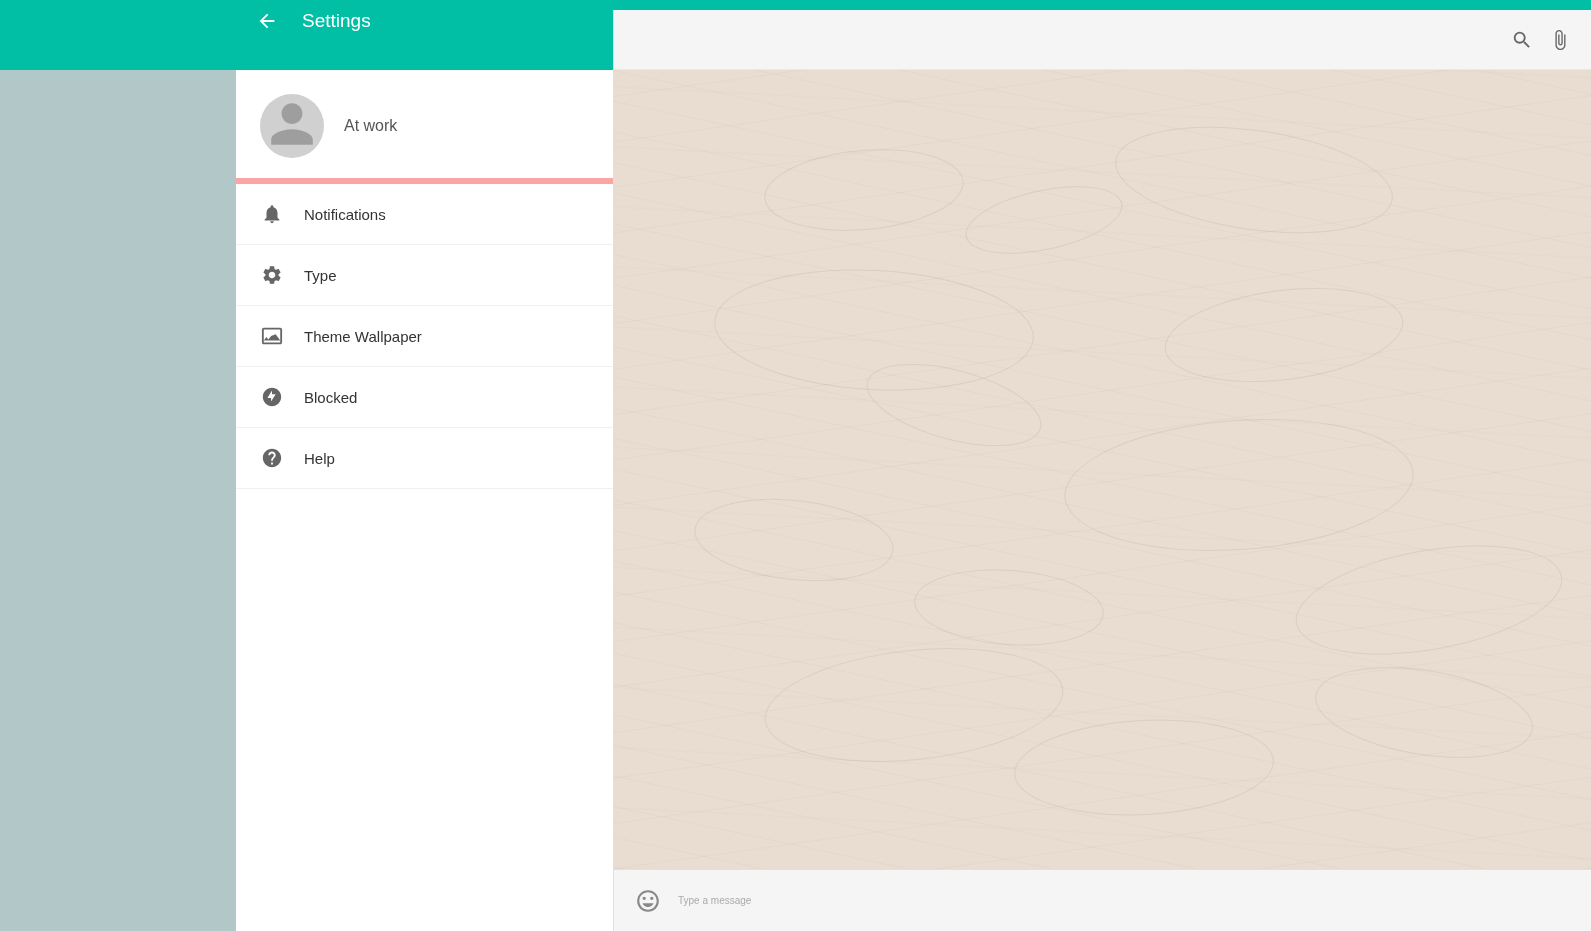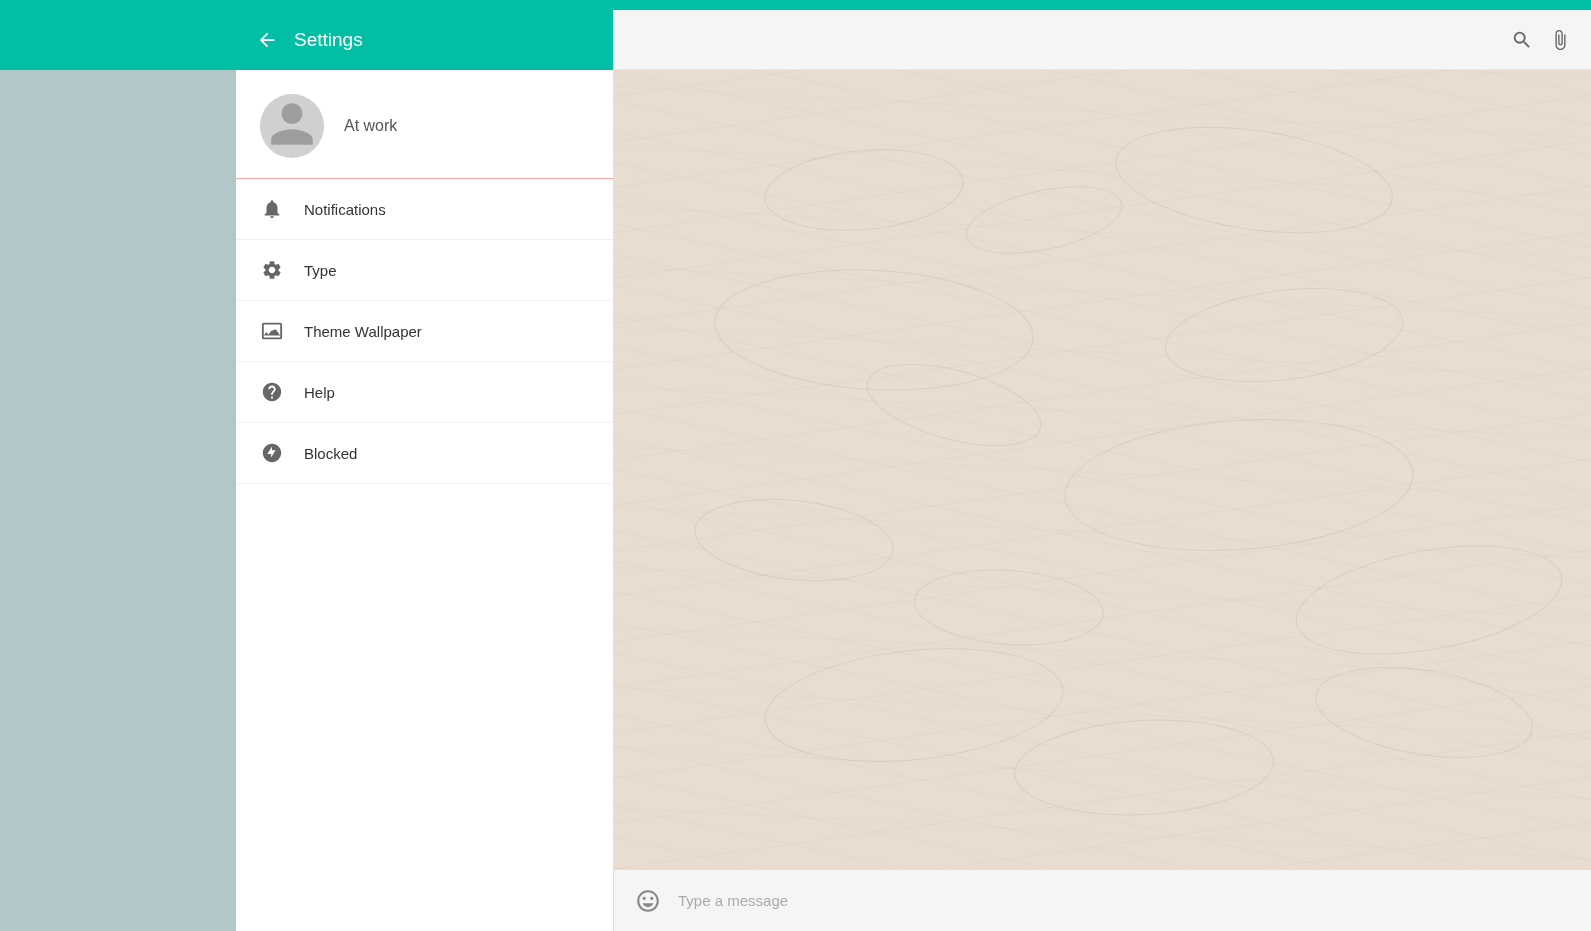--- a/index.html
+++ b/index.html
@@ -53,23 +53,23 @@
       flex-shrink: 0;
       display: flex;
       flex-direction: column;
       border-right: 1px solid #e0e0e0;
     }
 
     .settings-header {
       height: 60px;
       background: #00bfa5;
       display: flex;
-      align-items: center;
+      align-items: flex-start;
       padding: 0 20px;
-      gap: 16px;
+      gap: 24px;
     }
 
     .back-btn {
       cursor: pointer;
       color: white;
       font-size: 20px;
       display: flex;
       align-items: center;
     }
 
@@ -84,21 +84,21 @@
       padding: 0;
       overflow-y: auto;
     }
 
     
     .profile-section {
       display: flex;
       align-items: center;
       padding: 24px 20px 20px 24px;
       gap: 20px;
-      border-bottom: 1px solid #fca5a5;
+      border-bottom: 6px solid #fca5a5;
     }
 
     .avatar-container {
       width: 64px;
       height: 64px;
       border-radius: 50%;
       background: #d0d0d0;
       display: flex;
       align-items: center;
       justify-content: center;
@@ -238,21 +238,21 @@
       color: #888;
       font-size: 22px;
     }
 
     .message-input {
       flex: 1;
       height: 40px;
       border: none;
       outline: none;
       background: transparent;
-      font-size: 15px;
+      font-size: 10px;
       color: #333;
     }
 
     .message-input::placeholder {
       color: #aaa;
     }
 
     
     .settings-body::-webkit-scrollbar {
       width: 4px;
@@ -324,33 +324,33 @@
           <svg viewBox="0 0 24 24" xmlns="http://www.w3.org/2000/svg">
             <path d="M21 3H3C2 3 1 4 1 5v14c0 1.1.9 2 2 2h18c1 0 2-1 2-2V5c0-1-1-2-2-2zm0 16H3V5h18v14zm-10-7l-3 3.72L6 13l-3 4h18l-5-7z"></path>
           </svg>
         </div>
         <span class="menu-label">Theme Wallpaper</span>
       </div>
 
       <div class="menu-item">
         <div class="menu-icon">
           <svg viewBox="0 0 24 24" xmlns="http://www.w3.org/2000/svg">
+            <path d="M12 2C6.48 2 2 6.48 2 12s4.48 10 10 10 10-4.48 10-10S17.52 2 12 2zm-1 15v-4H7l5-8v4h4l-5 8z"></path>
+          </svg>
+        </div>
+        <span class="menu-label">Blocked</span>
+      </div>
+
+      <div class="menu-item">
+        <div class="menu-icon">
+          <svg viewBox="0 0 24 24" xmlns="http://www.w3.org/2000/svg">
             <path d="M12 2C6.48 2 2 6.48 2 12s4.48 10 10 10 10-4.48 10-10S17.52 2 12 2zm1 17h-2v-2h2v2zm2.07-7.75l-.9.92C13.45 12.9 13 13.5 13 15h-2v-.5c0-1.1.45-2.1 1.17-2.83l1.24-1.26c.37-.36.59-.86.59-1.41 0-1.1-.9-2-2-2s-2 .9-2 2H8c0-2.21 1.79-4 4-4s4 1.79 4 4c0 .88-.36 1.68-.93 2.25z"></path>
           </svg>
         </div>
         <span class="menu-label">Help</span>
-      </div>
-
-      <div class="menu-item">
-        <div class="menu-icon">
-          <svg viewBox="0 0 24 24" xmlns="http://www.w3.org/2000/svg">
-            <path d="M12 2C6.48 2 2 6.48 2 12s4.48 10 10 10 10-4.48 10-10S17.52 2 12 2zm-1 15v-4H7l5-8v4h4l-5 8z"></path>
-          </svg>
-        </div>
-        <span class="menu-label">Blocked</span>
       </div>
 
     </div>
   </div>
 
   <div class="chat-area">
 
     <div class="chat-header">
       <div class="header-icon">
         <svg viewBox="0 0 24 24" width="22" height="22" fill="#666">

